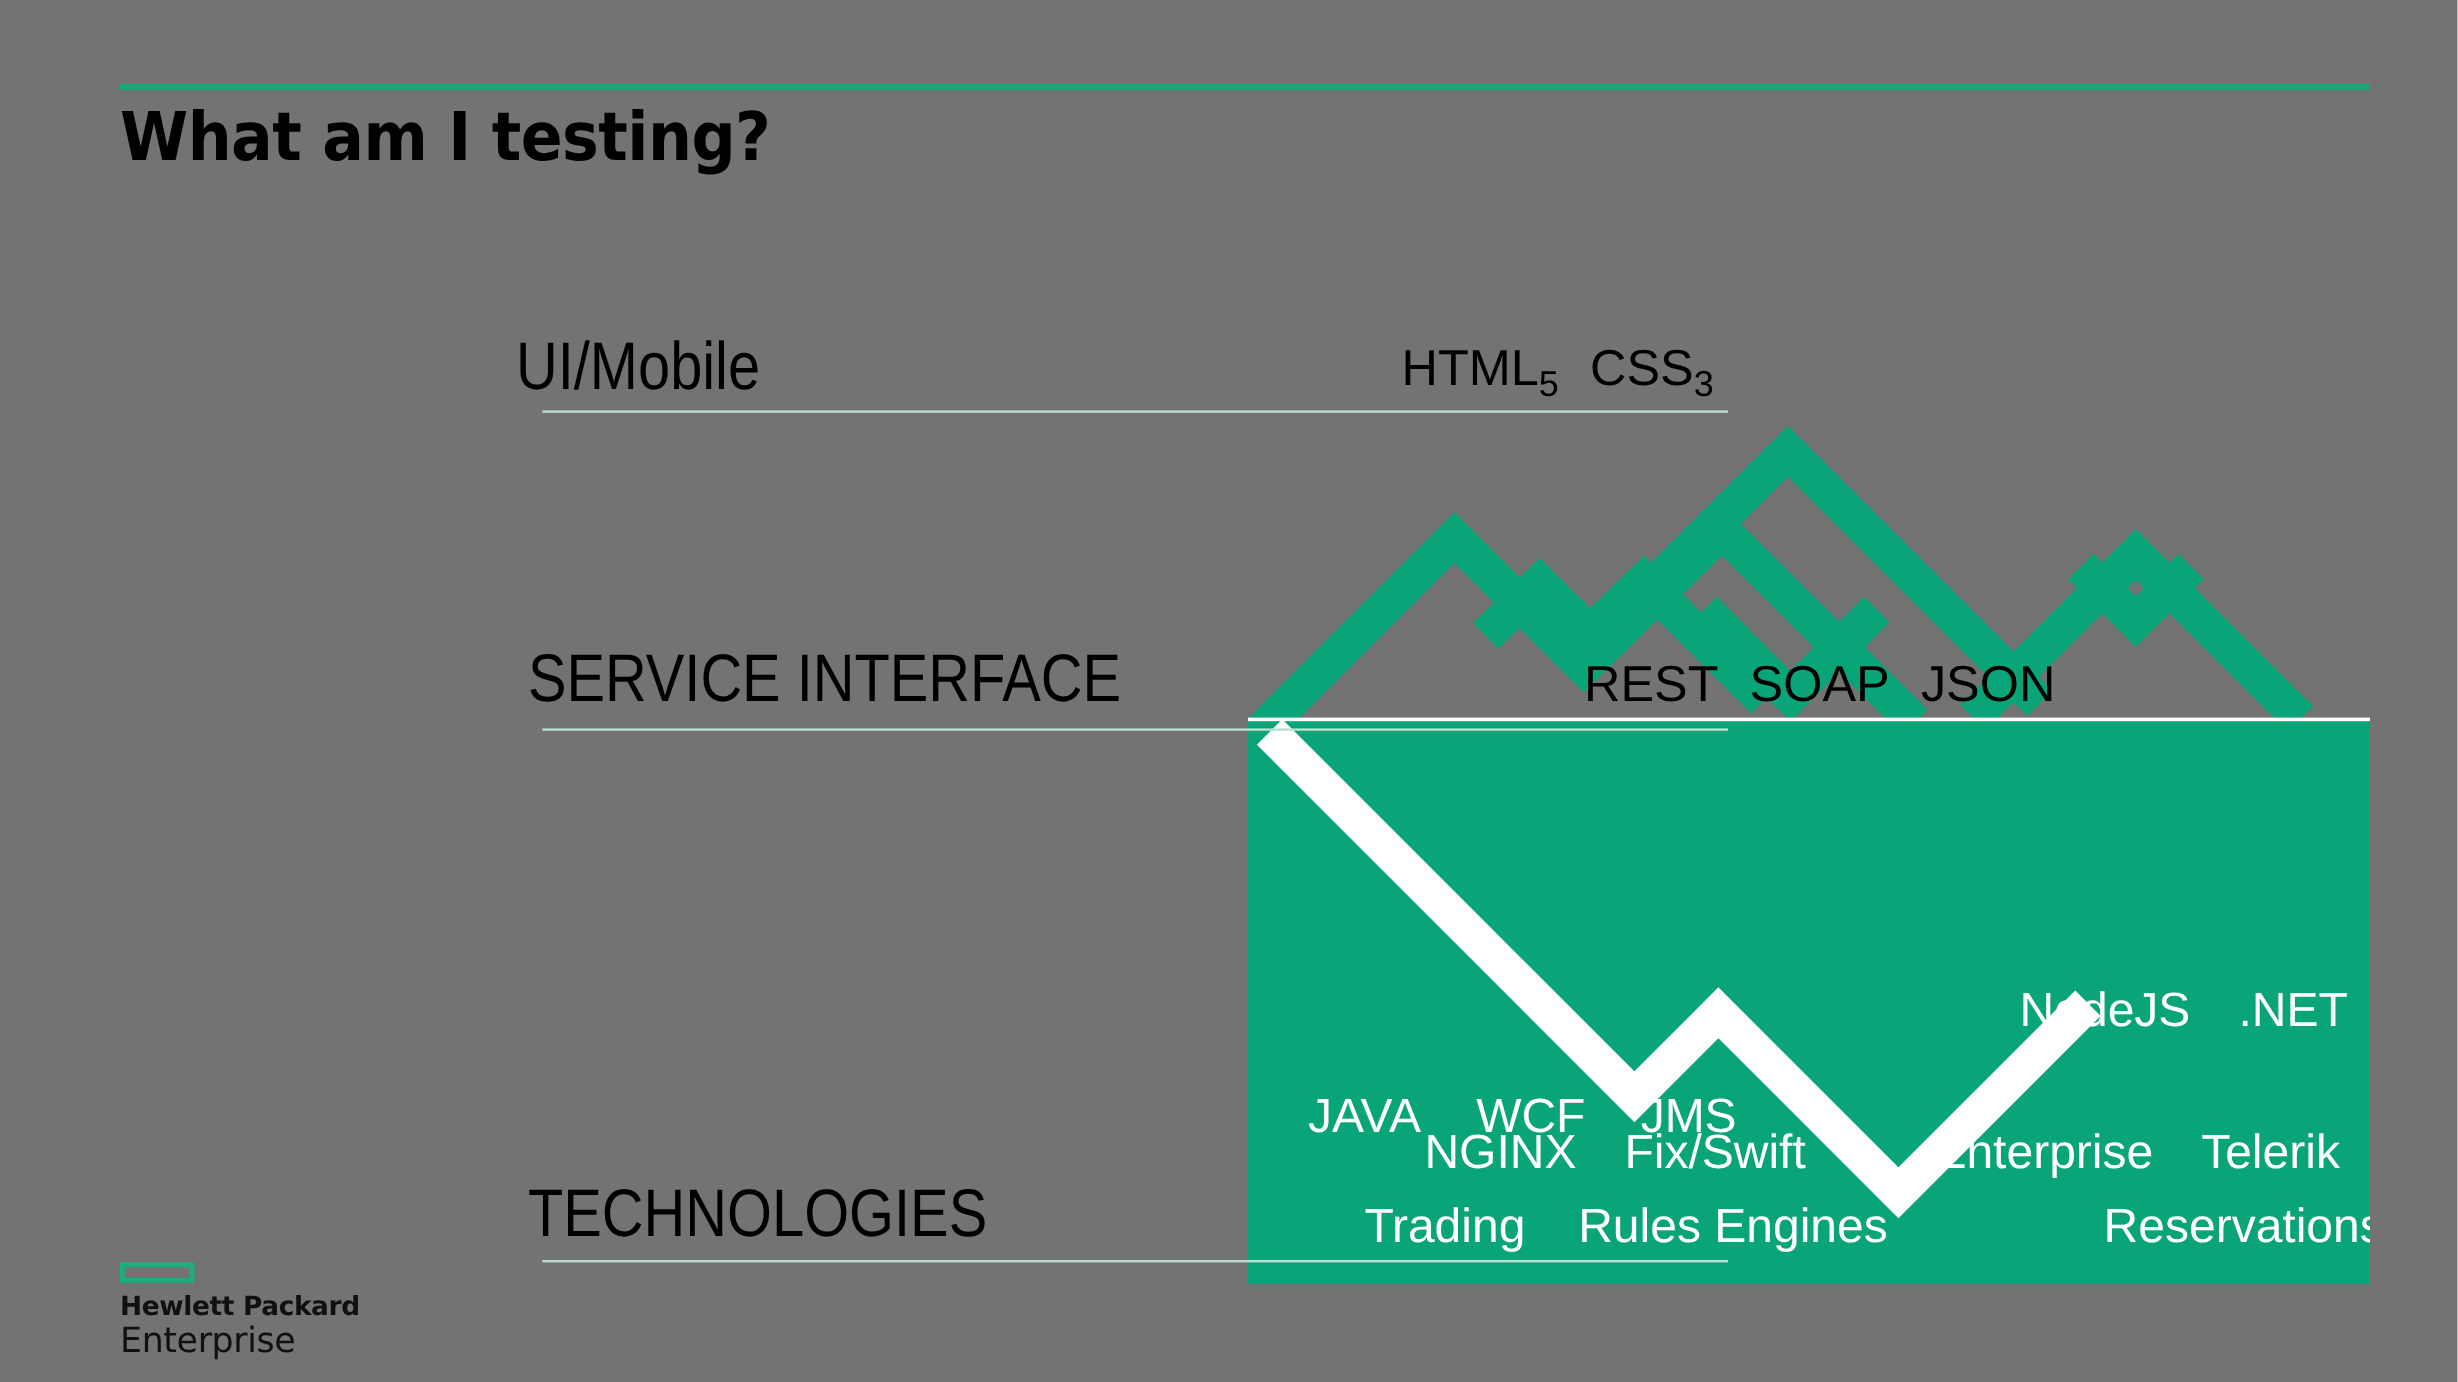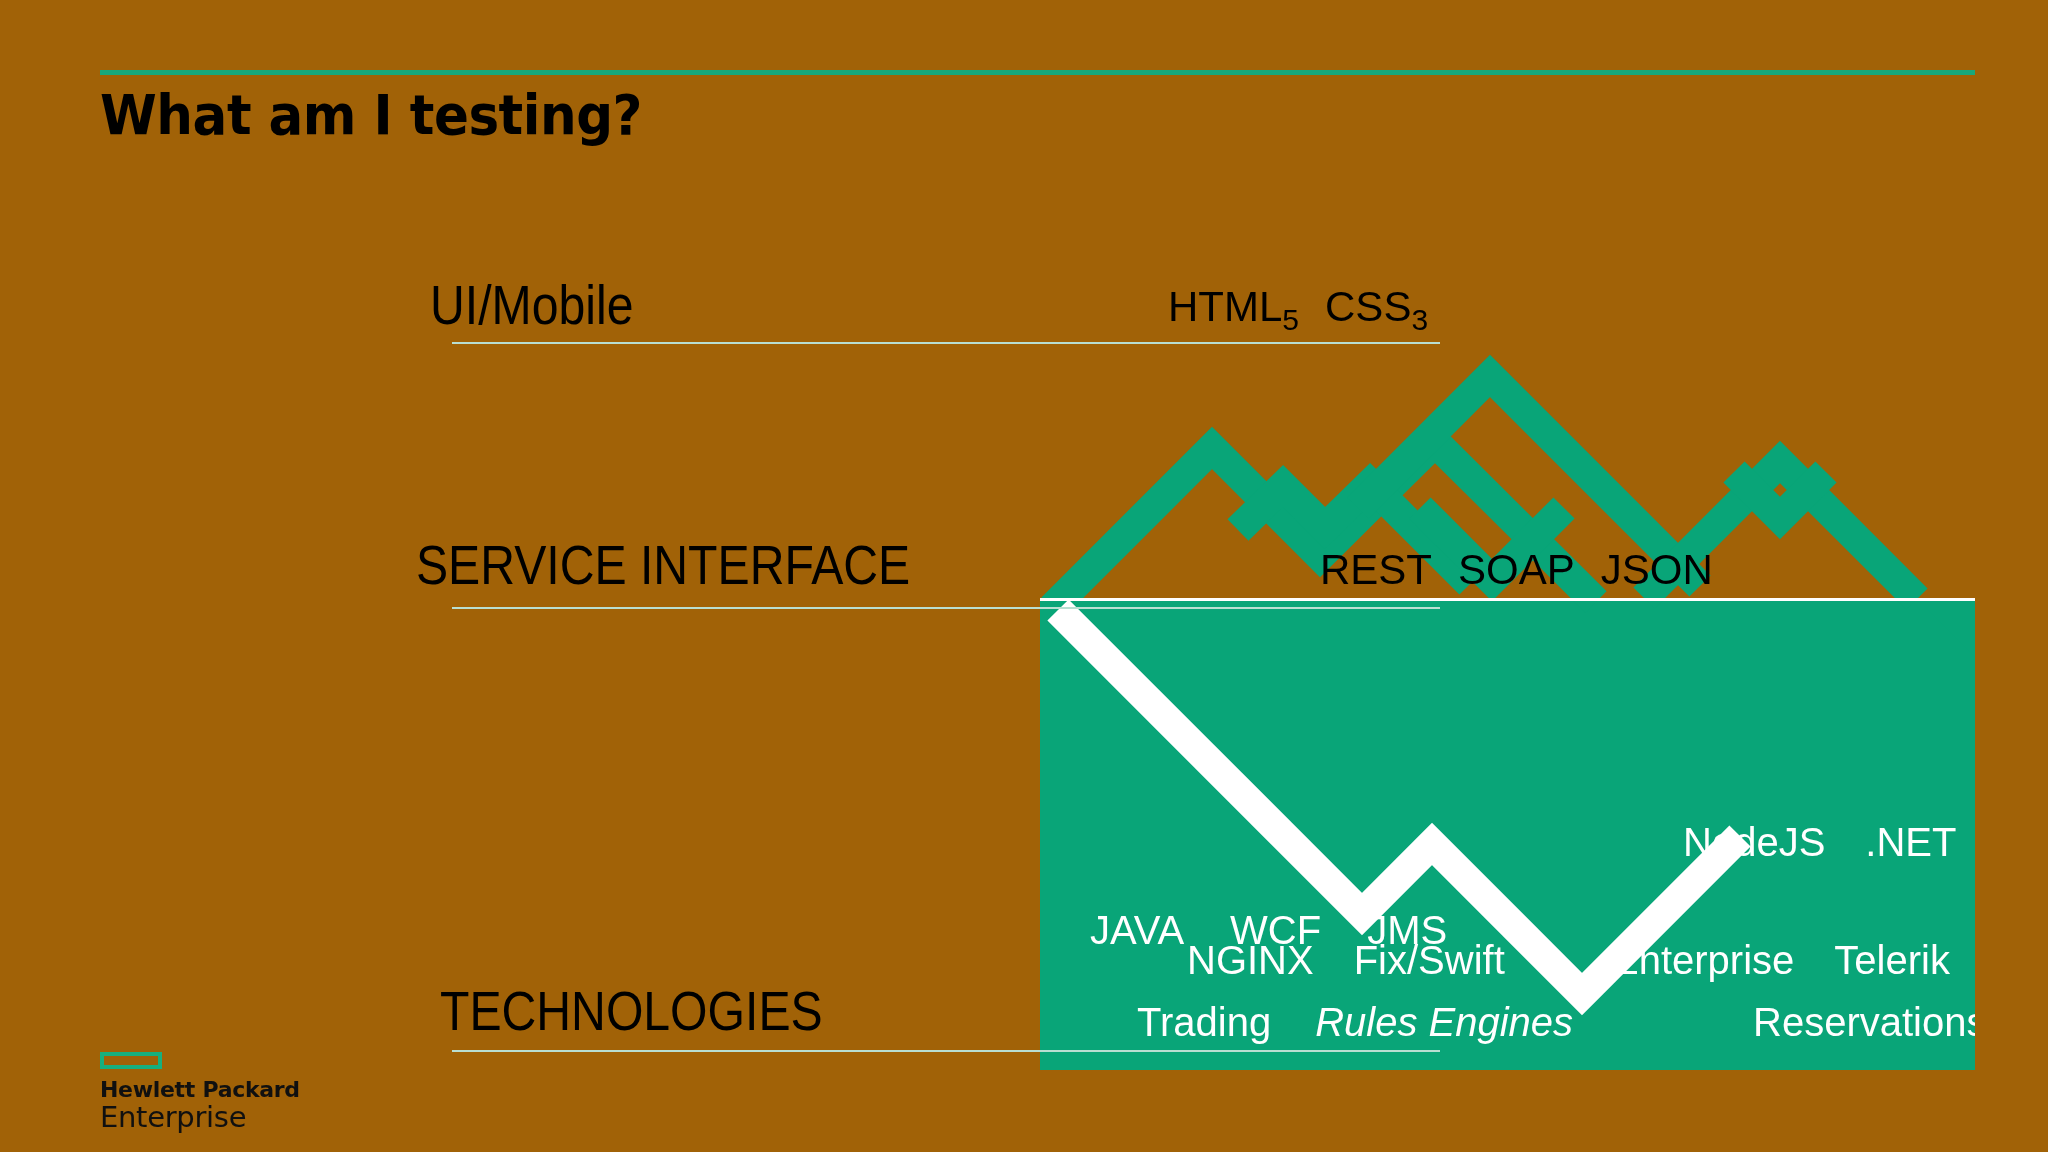--- a/index.html
+++ b/index.html
@@ -8,21 +8,21 @@
     background: #ffffff;
   }
   body {
     font-family: "Liberation Sans", sans-serif;
     -webkit-font-smoothing: antialiased;
   }
   #slide {
     position: relative;
     width: 2048px;
     height: 1152px;
-    background: #a16207;
+    background: #737373;
     overflow: hidden;
   }
 
   
   #top-rule {
     position: absolute;
     left: 100px;
     top: 70px;
     width: 1875px;
     height: 5px;
@@ -59,21 +59,21 @@
   .layer-underline {
     position: absolute;
     height: 2px;
     background: #B9DFD2;
   }
 
   #row-ui       { left: 430px; top: 272px; }
   #row-ui .layer-label { font-size: 56px; }
   #ul-ui { left: 452px; top: 342px; width: 988px; }
 
-  #row-service  { left: 416px; top: 532px; }
+  #row-service  { left: 440px; top: 532px; }
   #row-service .layer-label { font-size: 56px; }
   #ul-service { left: 452px; top: 607px; width: 988px; }
 
   #row-tech     { left: 440px; top: 978px; }
   #row-tech .layer-label { font-size: 56px; }
   #ul-tech { left: 452px; top: 1050px; width: 988px; }
 
   
   .tag-group {
     position: absolute;
@@ -122,21 +122,21 @@
   #tech-row-1 .tech + .tech { margin-left: 46px; margin-top: 40px; }
   #tech-row-1b { left: 1683px; top: 820px; }
   #tech-row-1b .tech + .tech { margin-left: 40px; }
 
   #tech-row-2 { left: 1187px; top: 938px; }
   #tech-row-2 .tech + .tech { margin-left: 40px; }
   #tech-row-2b { left: 1612px; top: 938px; }
   #tech-row-2b .tech + .tech { margin-left: 40px; }
 
   #tech-row-3 { left: 1137px; top: 1000px; }
-  #tech-row-3 .tech + .tech { margin-left: 44px; font-style: italic; }
+  #tech-row-3 .tech + .tech { margin-left: 44px; }
   #tech-row-3b {
     left: 1753px;
     top: 1000px;
     width: 222px;
     overflow: hidden;
   }
 
   
   #hpe-logo {
     position: absolute;

